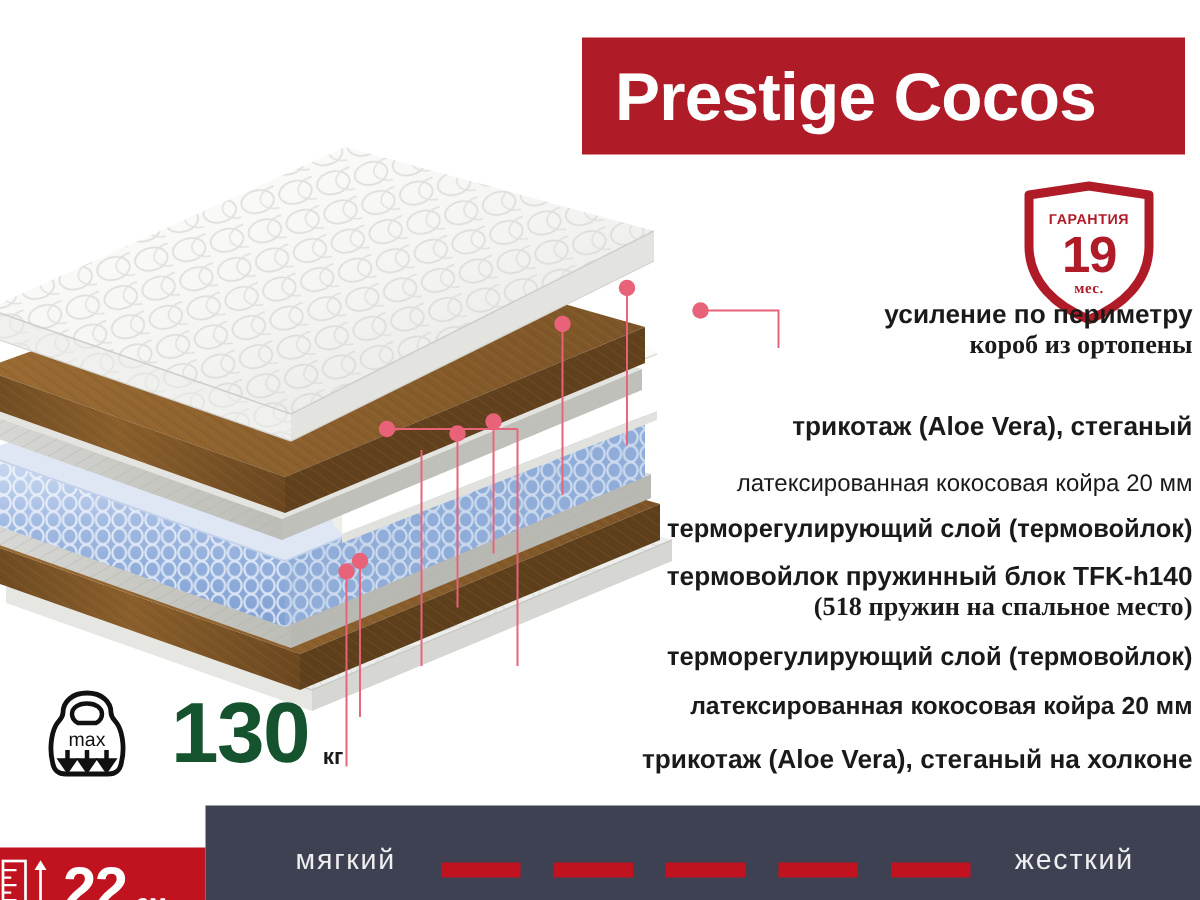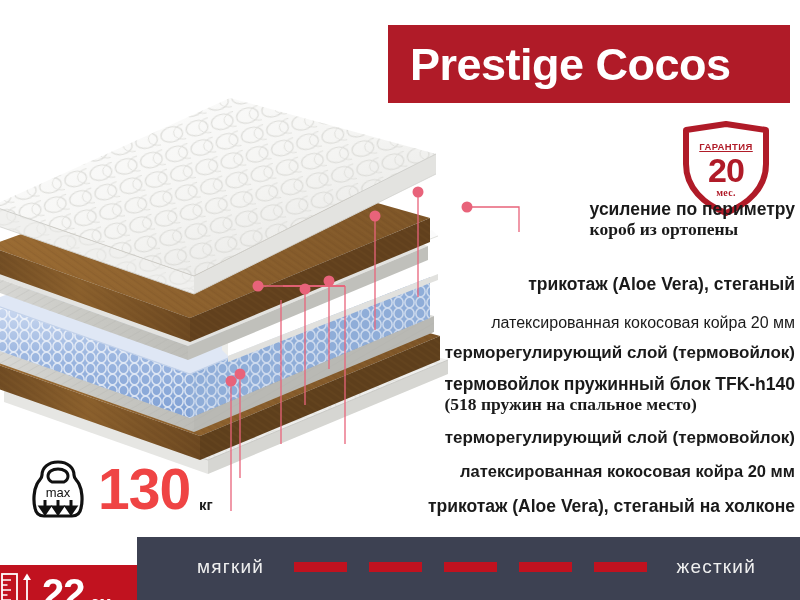--- a/index.html
+++ b/index.html
@@ -22,63 +22,63 @@
   }
 
   
   .shield{position:absolute;left:678px;top:120px;width:96px;height:96px;}
   .shield svg{display:block;width:96px;height:96px;}
   .shield-txt{
     position:absolute;left:0;top:0;width:96px;height:96px;
     display:flex;flex-direction:column;align-items:center;justify-content:center;
     color:#b01b28;font-weight:bold;line-height:1;pointer-events:none;
   }
-  .shield-txt .g{font-size:9.5px;letter-spacing:0.4px;margin-top:4px;text-decoration:underline;}
+  .shield-txt .g{font-size:9.5px;letter-spacing:0.4px;margin-top:4px;}
   .shield-txt .n{font-size:34px;margin:1px 0 0 0;letter-spacing:-1px;}
   .shield-txt .m{font-size:10px;letter-spacing:0.3px;margin-top:1px;font-family:Liberation Serif, serif;}
 
   
   .mattress{position:absolute;left:-14px;top:88px;width:470px;height:400px;}
 
   
   .labels{position:absolute;right:5px;top:200px;width:560px;}
   .lbl{
-    position:absolute;right:0;text-align:left;color:#1a1a1a;
+    position:absolute;right:0;text-align:right;color:#1a1a1a;
     font-size:16.5px;line-height:1.12;white-space:nowrap;
   }
   .lbl.big{font-size:17.5px;font-weight:bold;}
   .lbl.bold{font-weight:bold;}
   .lbl .l2{display:block;font-family:Liberation Serif, serif;}
 
   
   .leaders{position:absolute;left:0;top:0;width:800px;height:600px;pointer-events:none;}
 
   
   .maxload{position:absolute;left:30px;top:458px;display:flex;align-items:center;}
   .kb{width:56px;height:62px;}
   .load-num{
-    color:#ef4444;font-size:57px;font-weight:bold;line-height:1;
-    margin-left:12px;letter-spacing:-1px;
+    color:#14532d;font-size:57px;font-weight:bold;line-height:1;
+    margin-left:28px;letter-spacing:-1px;
   }
   .load-unit{color:#1a1a1a;font-size:15px;font-weight:bold;margin-left:9px;align-self:flex-end;margin-bottom:7px;}
 
   
   .bottom{position:absolute;left:0;top:537px;width:800px;height:63px;display:flex;}
   .height-box{
     width:137px;height:56px;background:#c1121f;
     display:flex;align-items:center;box-sizing:border-box;margin-top:28px;
   }
   .ruler{width:36px;height:44px;flex:0 0 36px;}
   .height-num{color:#fff;font-size:40px;font-weight:bold;line-height:1;margin-left:6px;letter-spacing:-1px;}
   .height-unit{color:#fff;font-size:16px;font-weight:bold;margin-left:6px;align-self:flex-end;margin-bottom:9px;}
 
   .firm-box{
     flex:1;height:63px;background:#3d4152;
-    display:flex;align-items:center;justify-content:space-between;
-    box-sizing:border-box;padding:0 44px 4px 60px;
+    display:flex;align-items:flex-end;justify-content:space-between;
+    box-sizing:border-box;padding:0 44px 15px 60px;
   }
   .firm-word{color:#efefef;font-size:19px;letter-spacing:1.2px;}
   .dashes{display:flex;align-items:center;gap:22px;}
   .dash{width:53px;height:10px;background:#c1121f;}
 </style>
 </head>
 <body>
 
 <div id="root">
 
@@ -232,21 +232,21 @@
   <div class="title-bar">
     <span class="title-text">Prestige Cocos</span>
   </div>
 
   <div class="shield">
     <svg viewBox="0 0 96 96">
       <path d="M8 10 L48 4 L88 10 L88 44 C88 68 70 84 48 93 C26 84 8 68 8 44 Z" fill="none" stroke="#b01b28" stroke-width="6" stroke-linejoin="round"></path>
     </svg>
     <div class="shield-txt">
       <span class="g">ГАРАНТИЯ</span>
-      <span class="n">20</span>
+      <span class="n">19</span>
       <span class="m">мес.</span>
     </div>
   </div>
 
   <div class="labels">
     <div class="lbl big bold" style="top:0px;">
       <span>усиление по периметру</span>
       <span class="l2">короб из ортопены</span>
     </div>
     <div class="lbl bold" style="top:75px;font-size:17.5px;">

